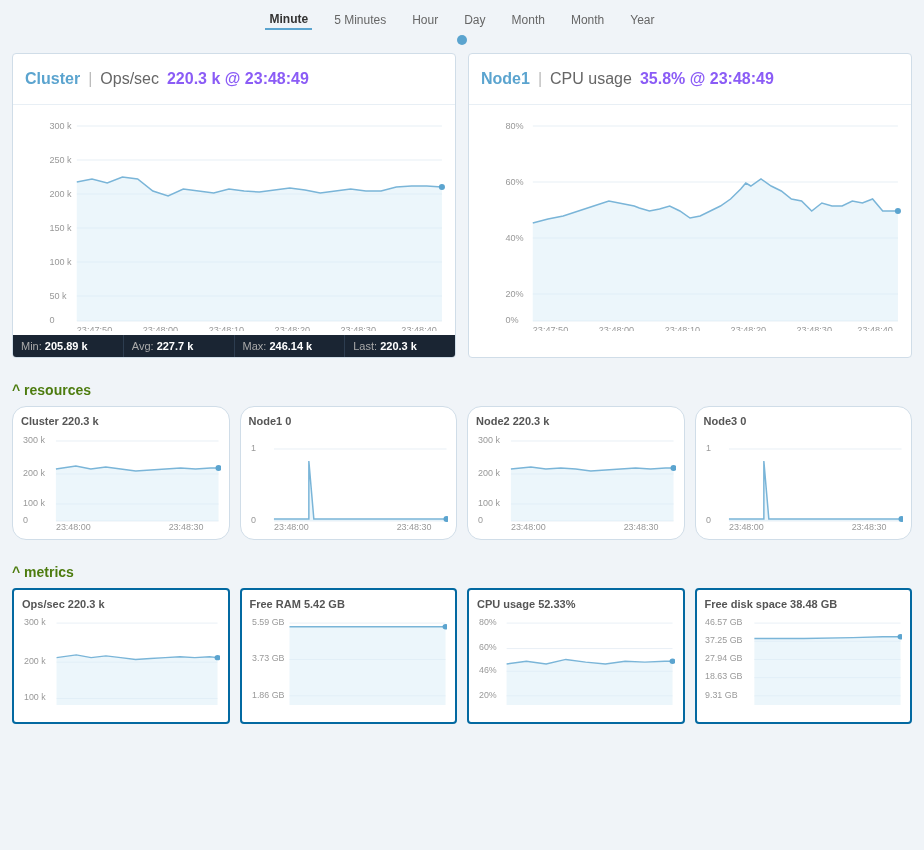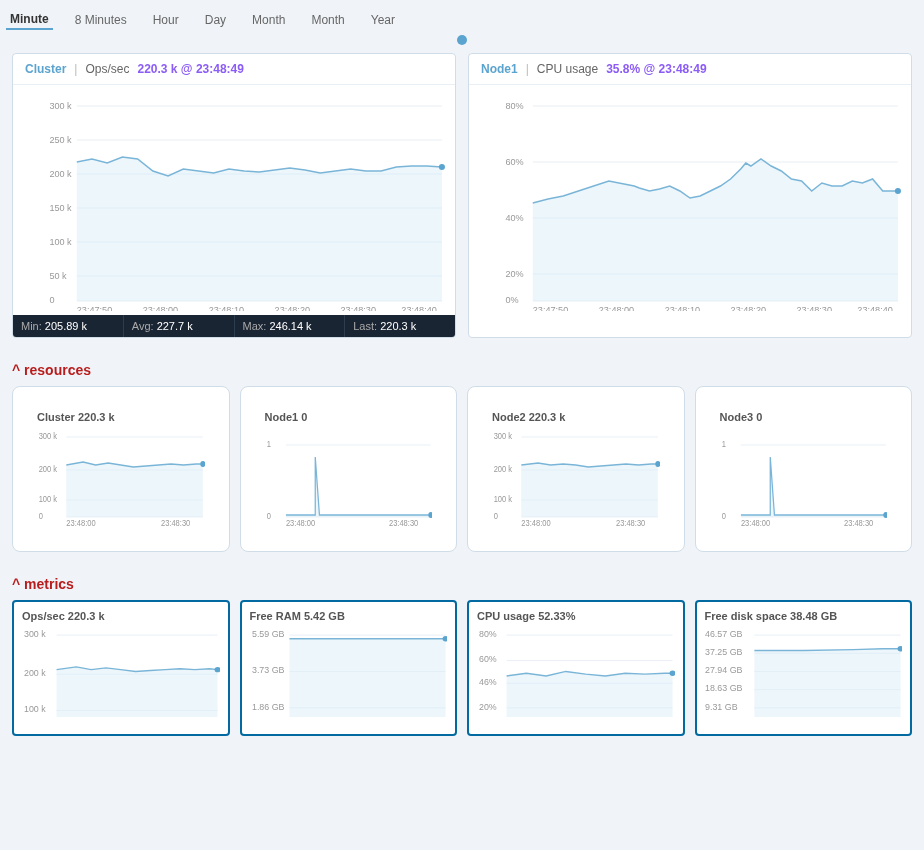--- a/index.html
+++ b/index.html
@@ -1,20 +1,20 @@
 <!DOCTYPE html>
 <html><head>
   <meta charset="utf-8">
   <style>
     * { box-sizing: border-box; margin: 0; padding: 0; }
     body { font-family: Arial, sans-serif; background: #f0f4f8; color: #333; font-size: 12px; }
 
     
     .time-nav {
-      display: flex; align-items: center;
+      display: flex; justify-content: center; align-items: center;
       padding: 10px 6px 5px;
       background: #f0f4f8;
       gap: 18px;
     }
     .time-nav-item {
       font-size: 12px; color: #666; cursor: pointer; padding: 2px 4px;
     }
     .time-nav-item.active { font-weight: bold; color: #333; border-bottom: 2px solid #5ba4cf; }
     .time-nav-indicator {
       display: flex; justify-content: center; padding-bottom: 8px;
@@ -24,55 +24,55 @@
     }
 
     
     .main-charts {
       display: flex; gap: 12px; padding: 0 12px 12px;
     }
     .chart-box {
       flex: 1; background: #fff; border: 1px solid #d0dde8; border-radius: 4px; overflow: hidden;
     }
     .chart-header {
-      display: flex; align-items: flex-start; padding: 8px 12px; border-bottom: 1px solid #e8eff5;
-      font-size: 12px; gap: 8px;
+      display: flex; align-items: flex-start; padding: 16px 12px; border-bottom: 1px solid #e8eff5;
+      font-size: 16px; gap: 8px;
     }
     .chart-title { font-weight: bold; color: #5ba4cf; }
     .chart-sep { color: #bbb; }
     .chart-metric { color: #666; }
     .chart-value { color: #8b5cf6; font-weight: bold; }
     .chart-body { padding: 6px 8px 4px; }
     .chart-stats {
       display: flex; background: #1a2533; color: #fff; font-size: 11px;
     }
     .stat-item {
       flex: 1; padding: 5px 8px; border-right: 1px solid #2d3d50; text-align: left;
     }
     .stat-item:last-child { border-right: none; }
     .stat-label { color: #aaa; }
-    .stat-value { color: #fff; font-weight: normal; }
+    .stat-value { color: #fff; font-weight: bold; }
 
     
     .chart-svg { width: 100%; height: 220px; display: block; }
     .chart-svg-small { width: 100%; height: 100px; display: block; }
 
     
     .section-header {
       padding: 12px 12px 8px;
-      font-size: 14px; font-weight: bold; color: #b91c1c;
+      font-size: 14px; font-weight: bold; color: #4d7c0f;
     }
 
     
     .resources-row {
       display: flex; gap: 10px; padding: 0 12px 12px;
     }
     .resource-box {
-      flex: 1; background: #fff; border: 1px solid #d0dde8; border-radius: 8px;
-      padding: 24px; overflow: hidden;
+      flex: 1; background: #fff; border: 1px solid #d0dde8; border-radius: 14px;
+      padding: 8px; overflow: hidden;
     }
     .resource-title { font-size: 11px; color: #555; margin-bottom: 4px; font-weight: bold; }
 
     
     .metrics-row {
       display: flex; gap: 10px; padding: 0 12px 12px;
     }
     .metric-box {
       flex: 1; background: #fff; border: 2px solid #0369a1; border-radius: 4px;
       padding: 8px; overflow: hidden;
@@ -84,21 +84,21 @@
     .grid-line { stroke: #e8eff5; stroke-width: 1; }
     .chart-line { stroke: #7ab5d8; stroke-width: 1.5; fill: none; }
     .chart-area { fill: #daedf7; opacity: 0.5; }
     .chart-dot { fill: #5ba4cf; r: 3; }
   </style>
 </head>
 <body>
 
 <div class="time-nav">
   <span class="time-nav-item active">Minute</span>
-  <span class="time-nav-item">8 Minutes</span>
+  <span class="time-nav-item">5 Minutes</span>
   <span class="time-nav-item">Hour</span>
   <span class="time-nav-item">Day</span>
   <span class="time-nav-item">Month</span>
   <span class="time-nav-item">Month</span>
   <span class="time-nav-item">Year</span>
 </div>
 <div class="time-nav-indicator">
   <div class="dot"></div>
 </div>
 

